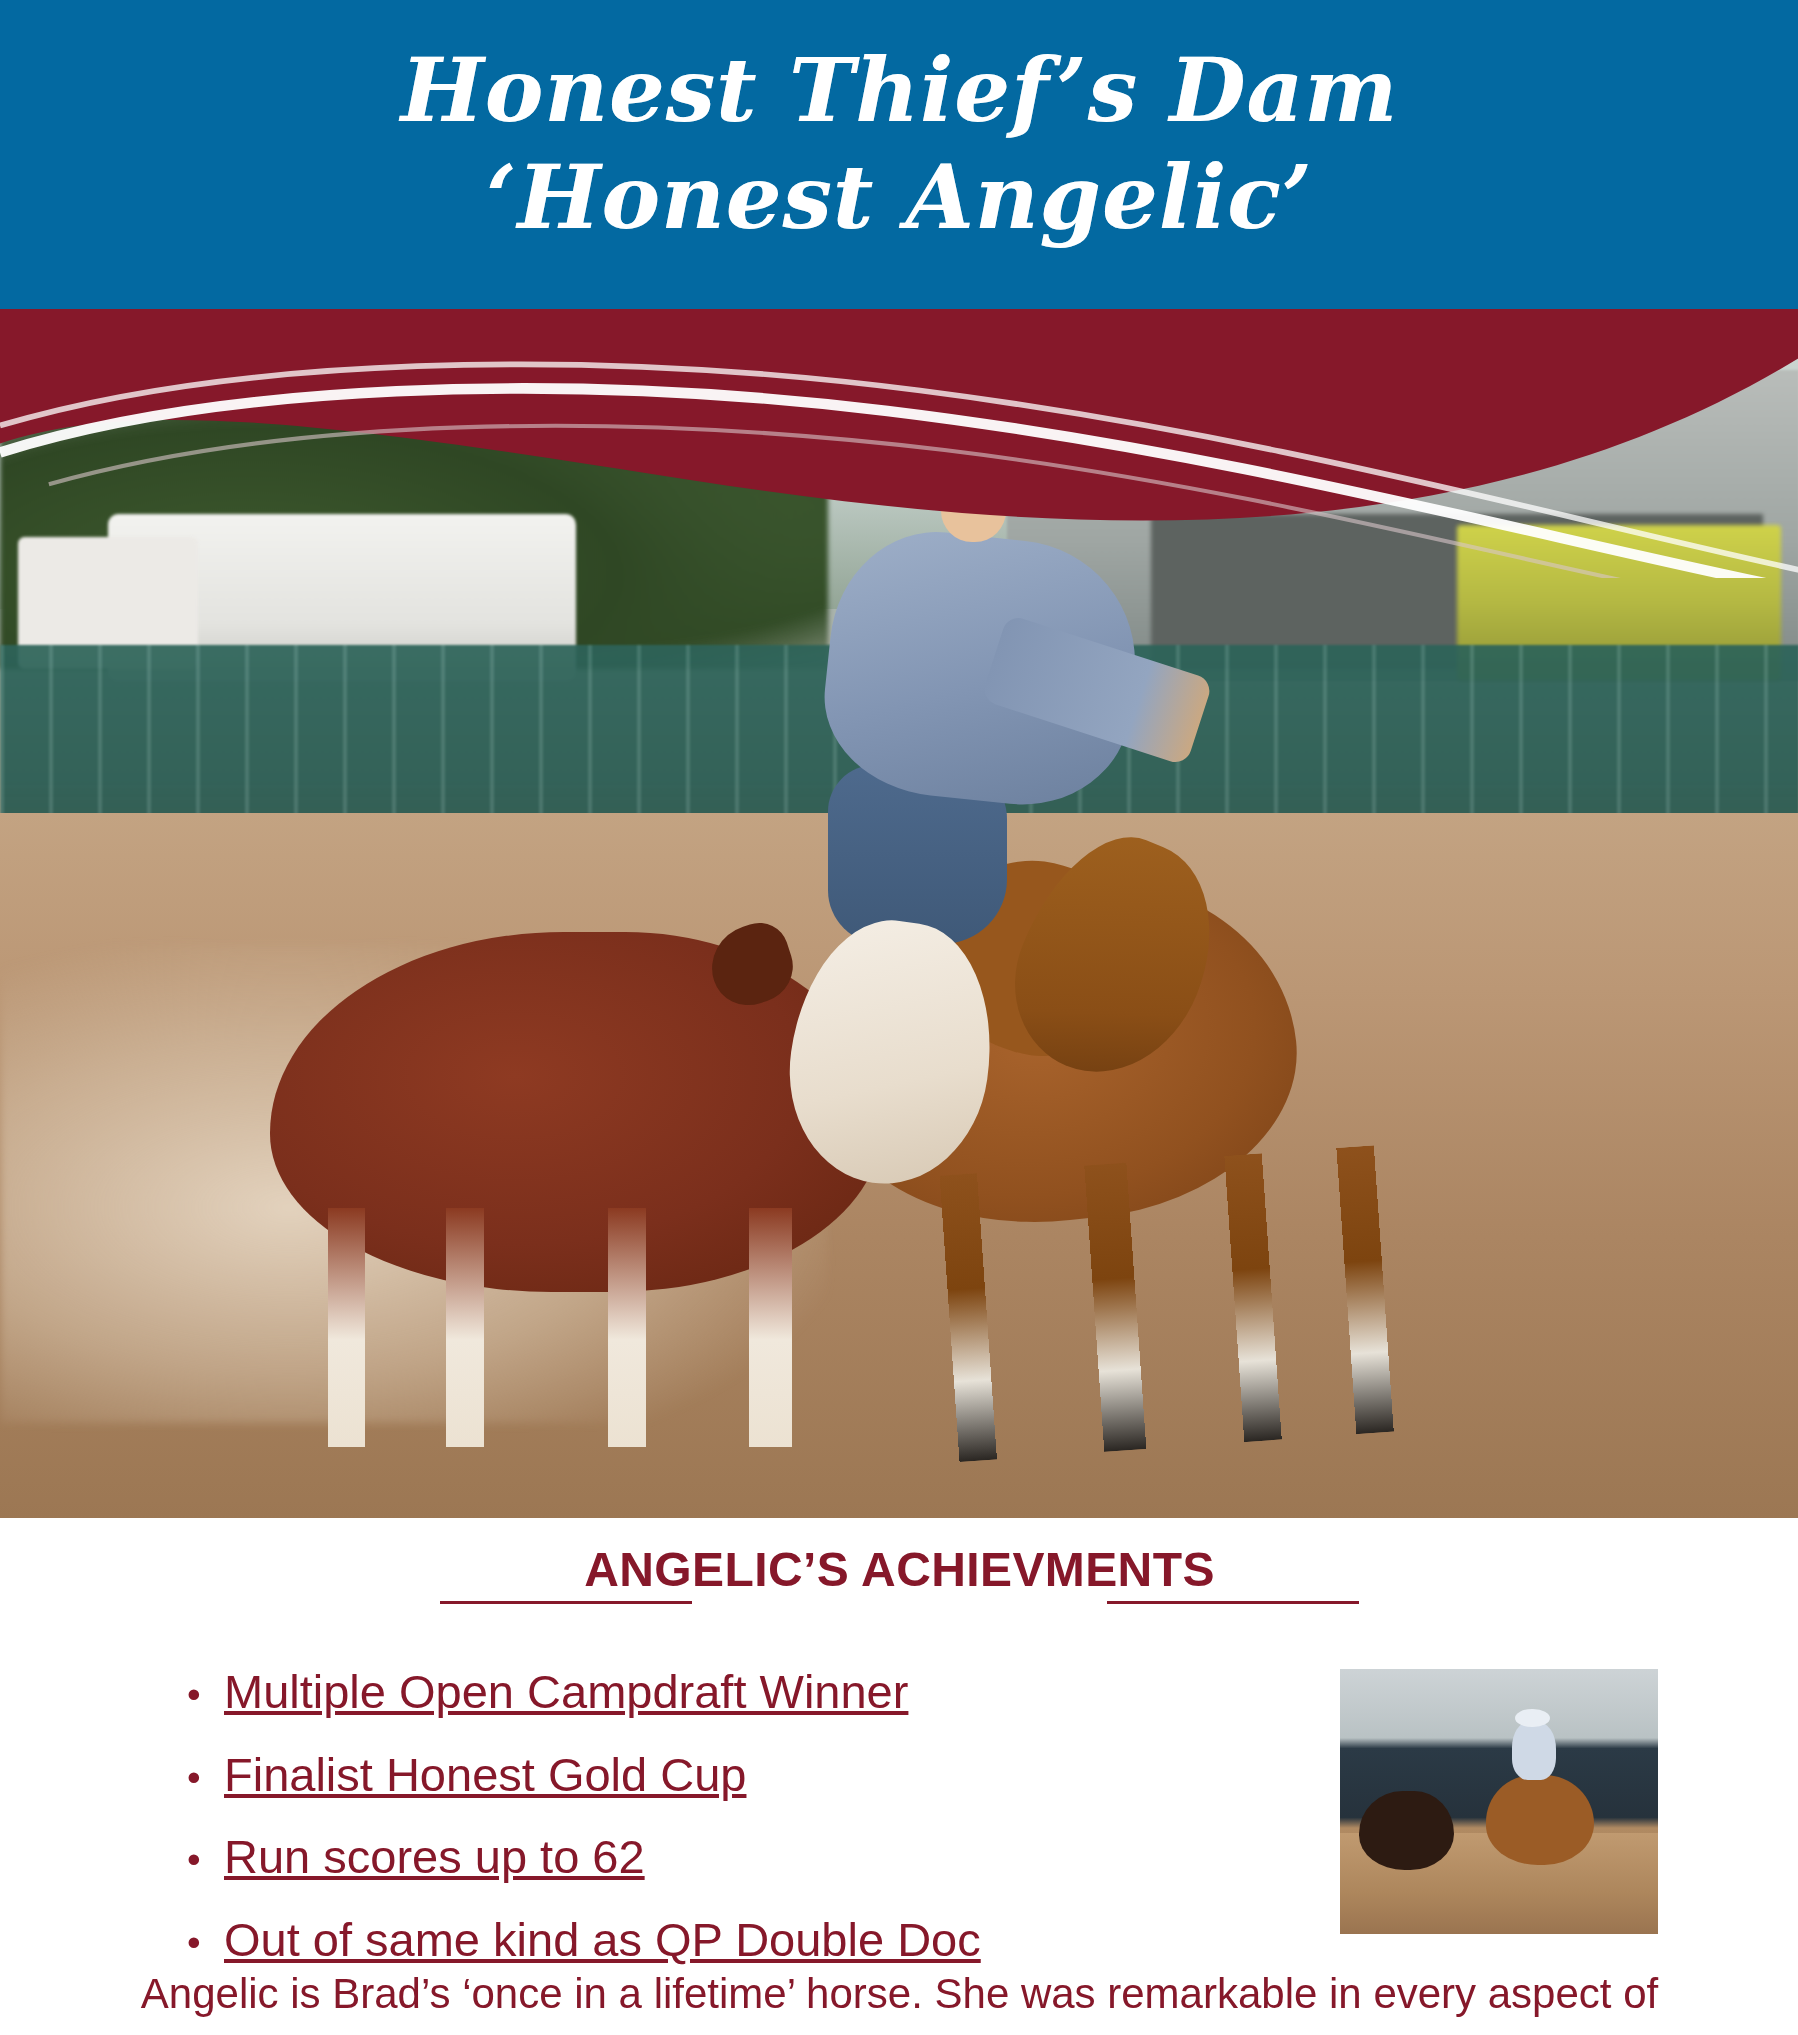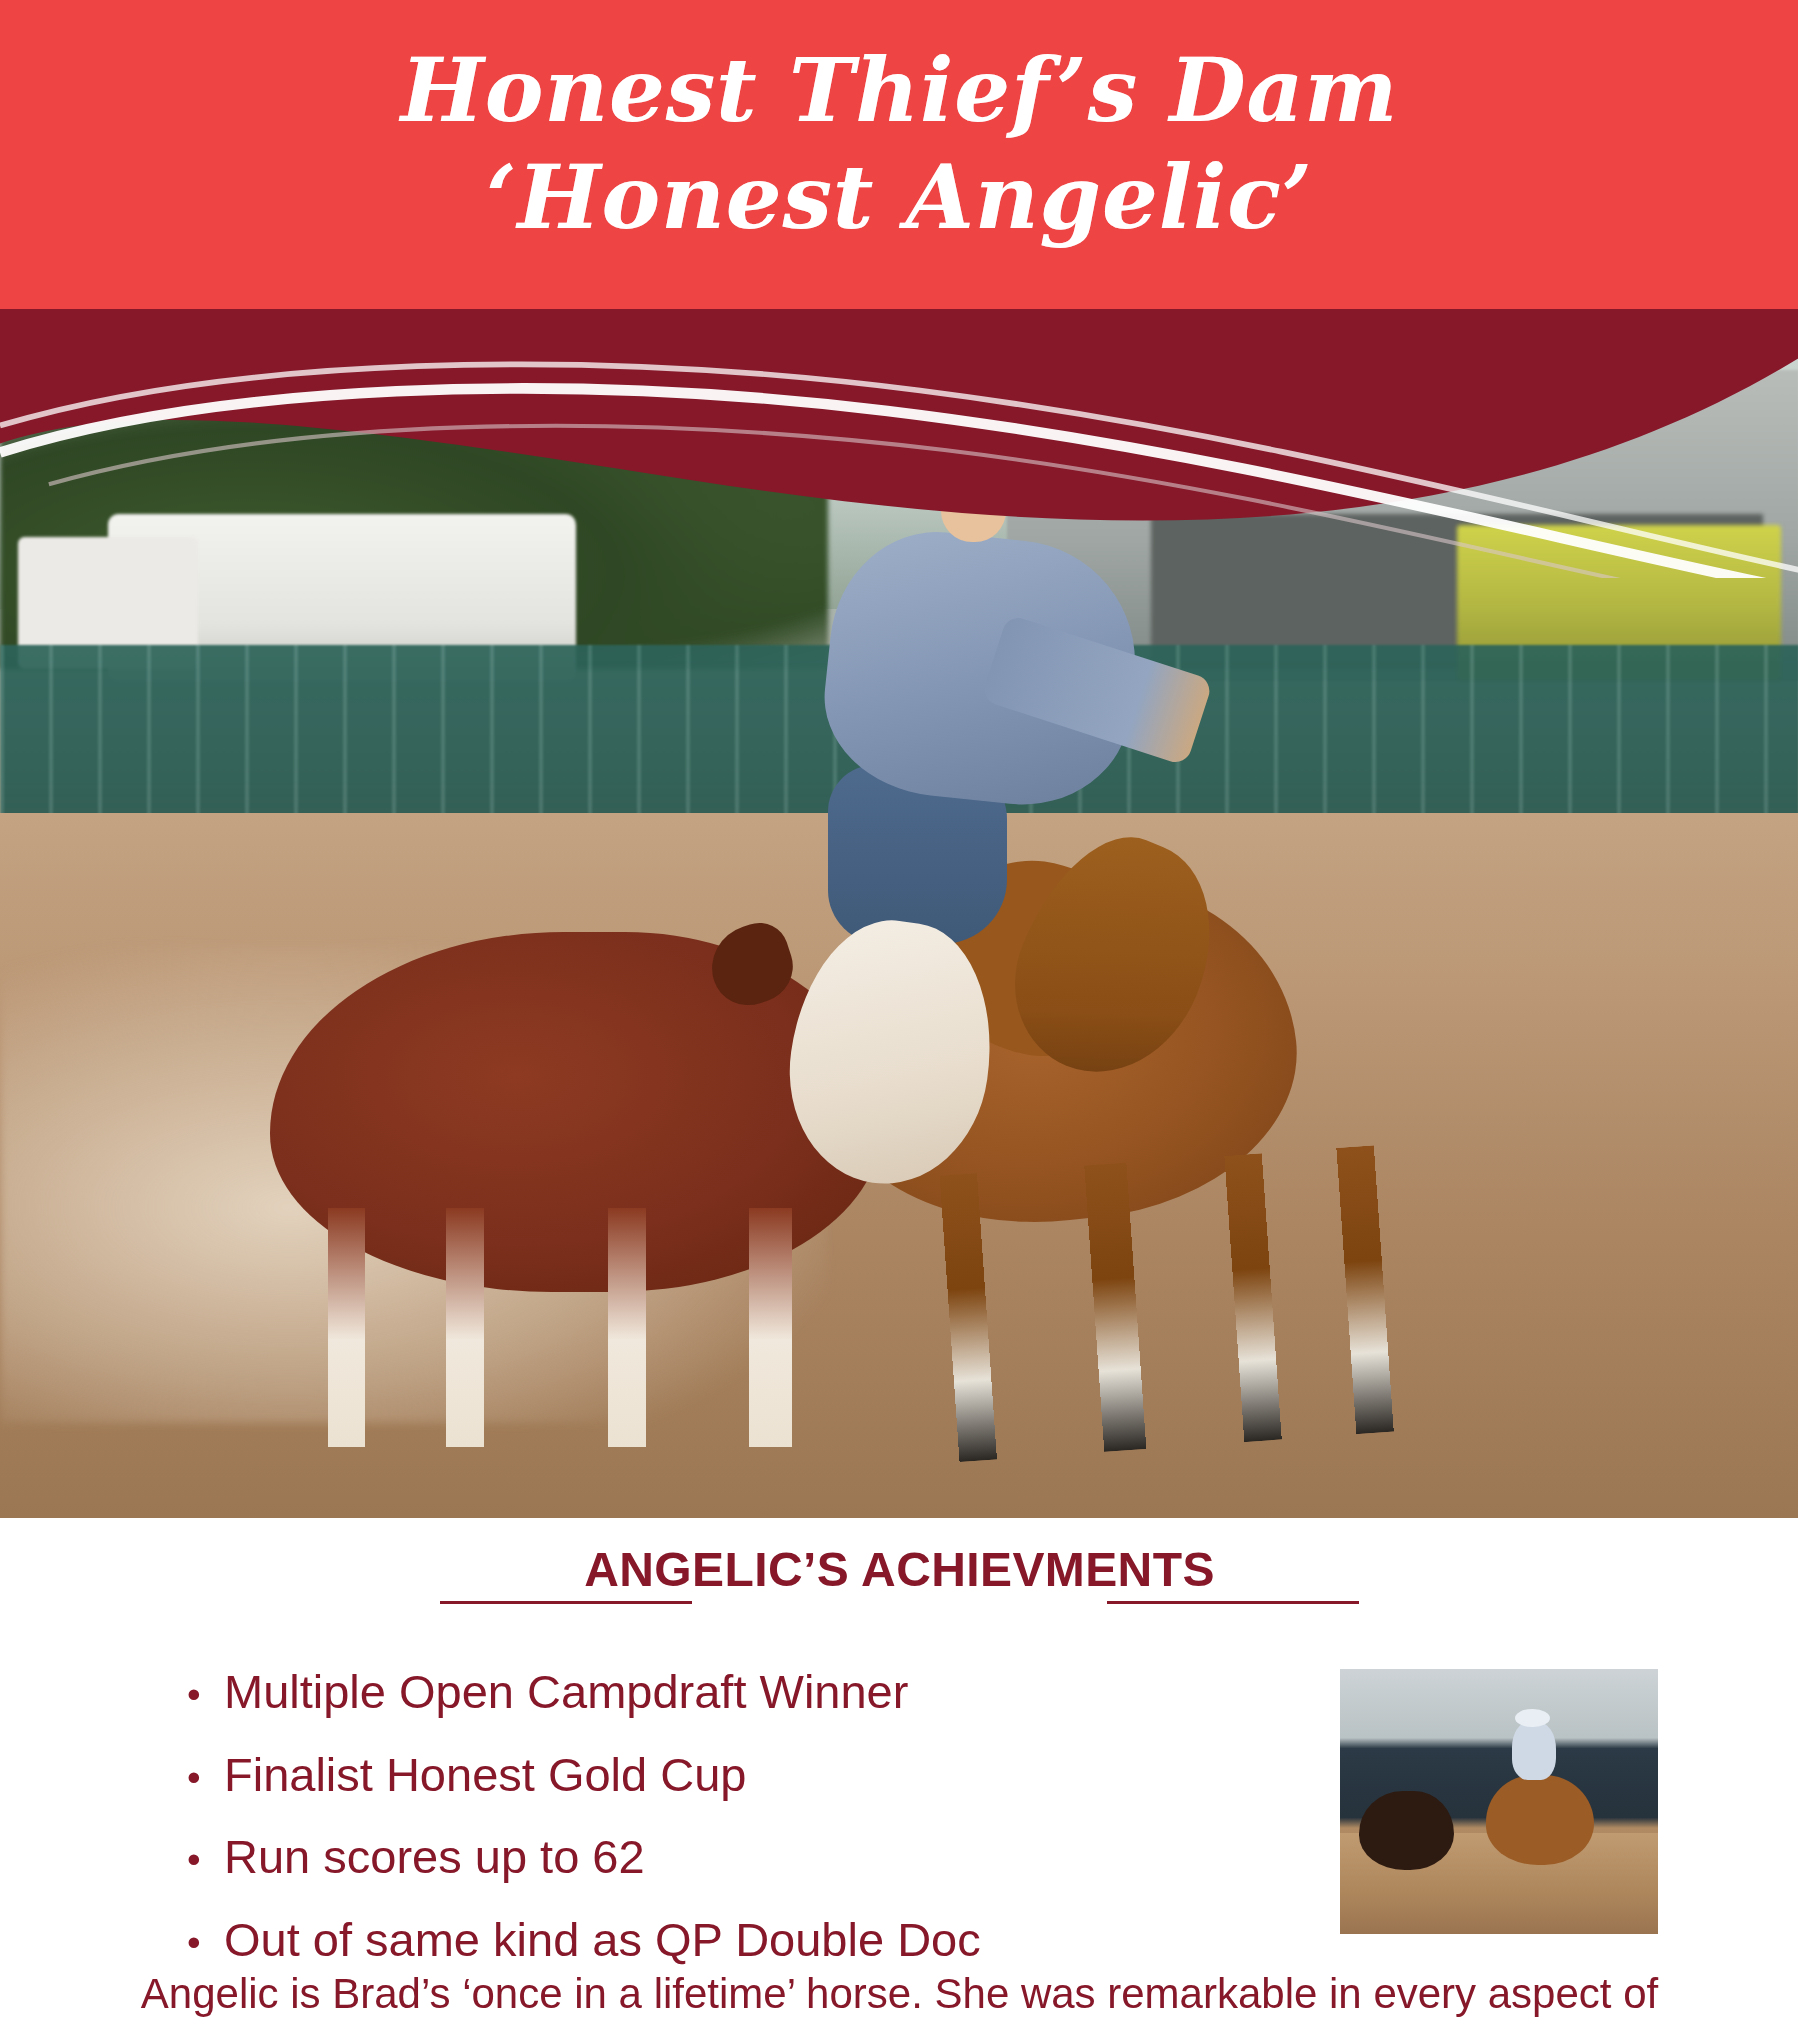--- a/index.html
+++ b/index.html
@@ -22,21 +22,21 @@
     overflow: hidden;
   }
 
   
   .header {
     position: absolute;
     left: 0;
     top: 0;
     width: 1799px;
     height: 562px;
-    background: #ef4444;
+    background: #0369a1;
     overflow: hidden;
   }
   .header-title {
     position: absolute;
     left: 0;
     top: 37px;
     width: 1799px;
     text-align: center;
     color: #ffffff;
     font-family: "DejaVu Serif", serif;
@@ -287,21 +287,21 @@
     font-family: "Liberation Sans", sans-serif;
     font-size: 47px;
     line-height: 1.15;
   }
   .bullet .dot {
     width: 37px;
     flex: 0 0 37px;
     font-size: 39px;
     line-height: 1;
   }
-  .bullet .txt { flex: 1 1 auto; }
+  .bullet .txt { flex: 1 1 auto; text-decoration: underline; }
 
   .thumb {
     position: absolute;
     left: 1340px;
     top: 151px;
     width: 318px;
     height: 265px;
     overflow: hidden;
     background: linear-gradient(180deg,#cdd3d6 0%, #b9c2c4 26%, #2b3a46 30%, #26323c 56%, #b08a62 60%, #a67f56 100%);
     border: 0;

